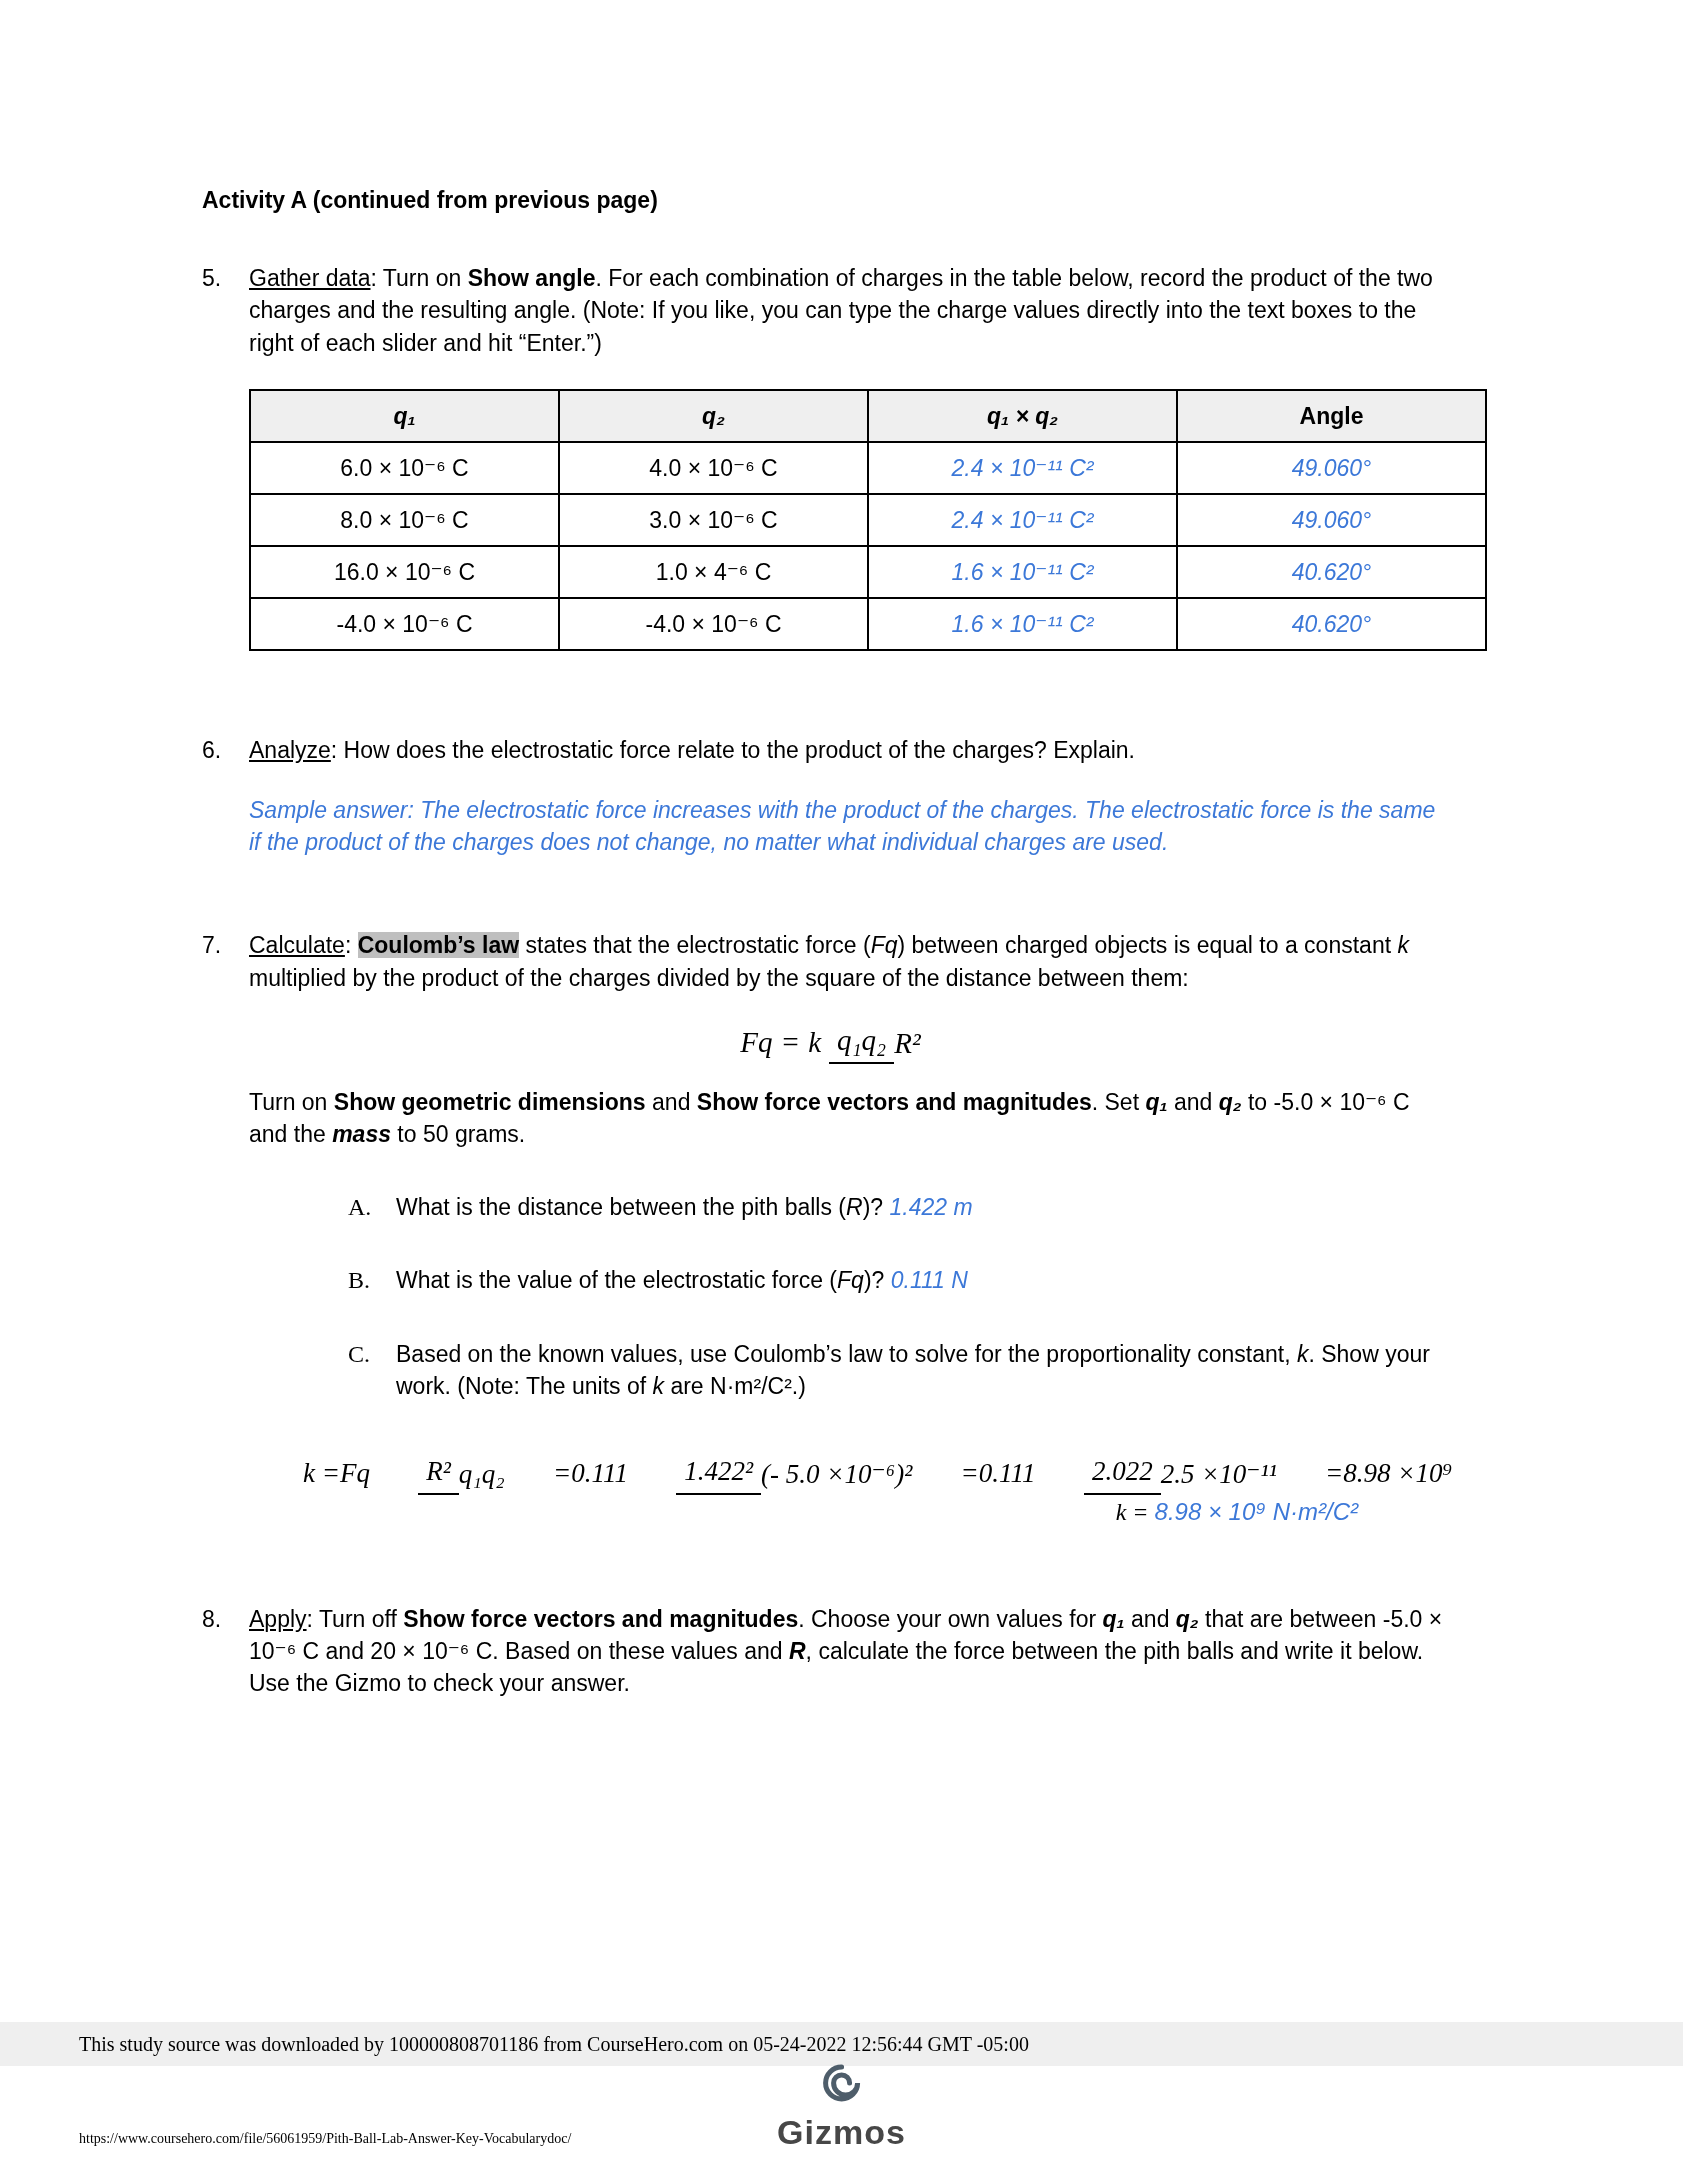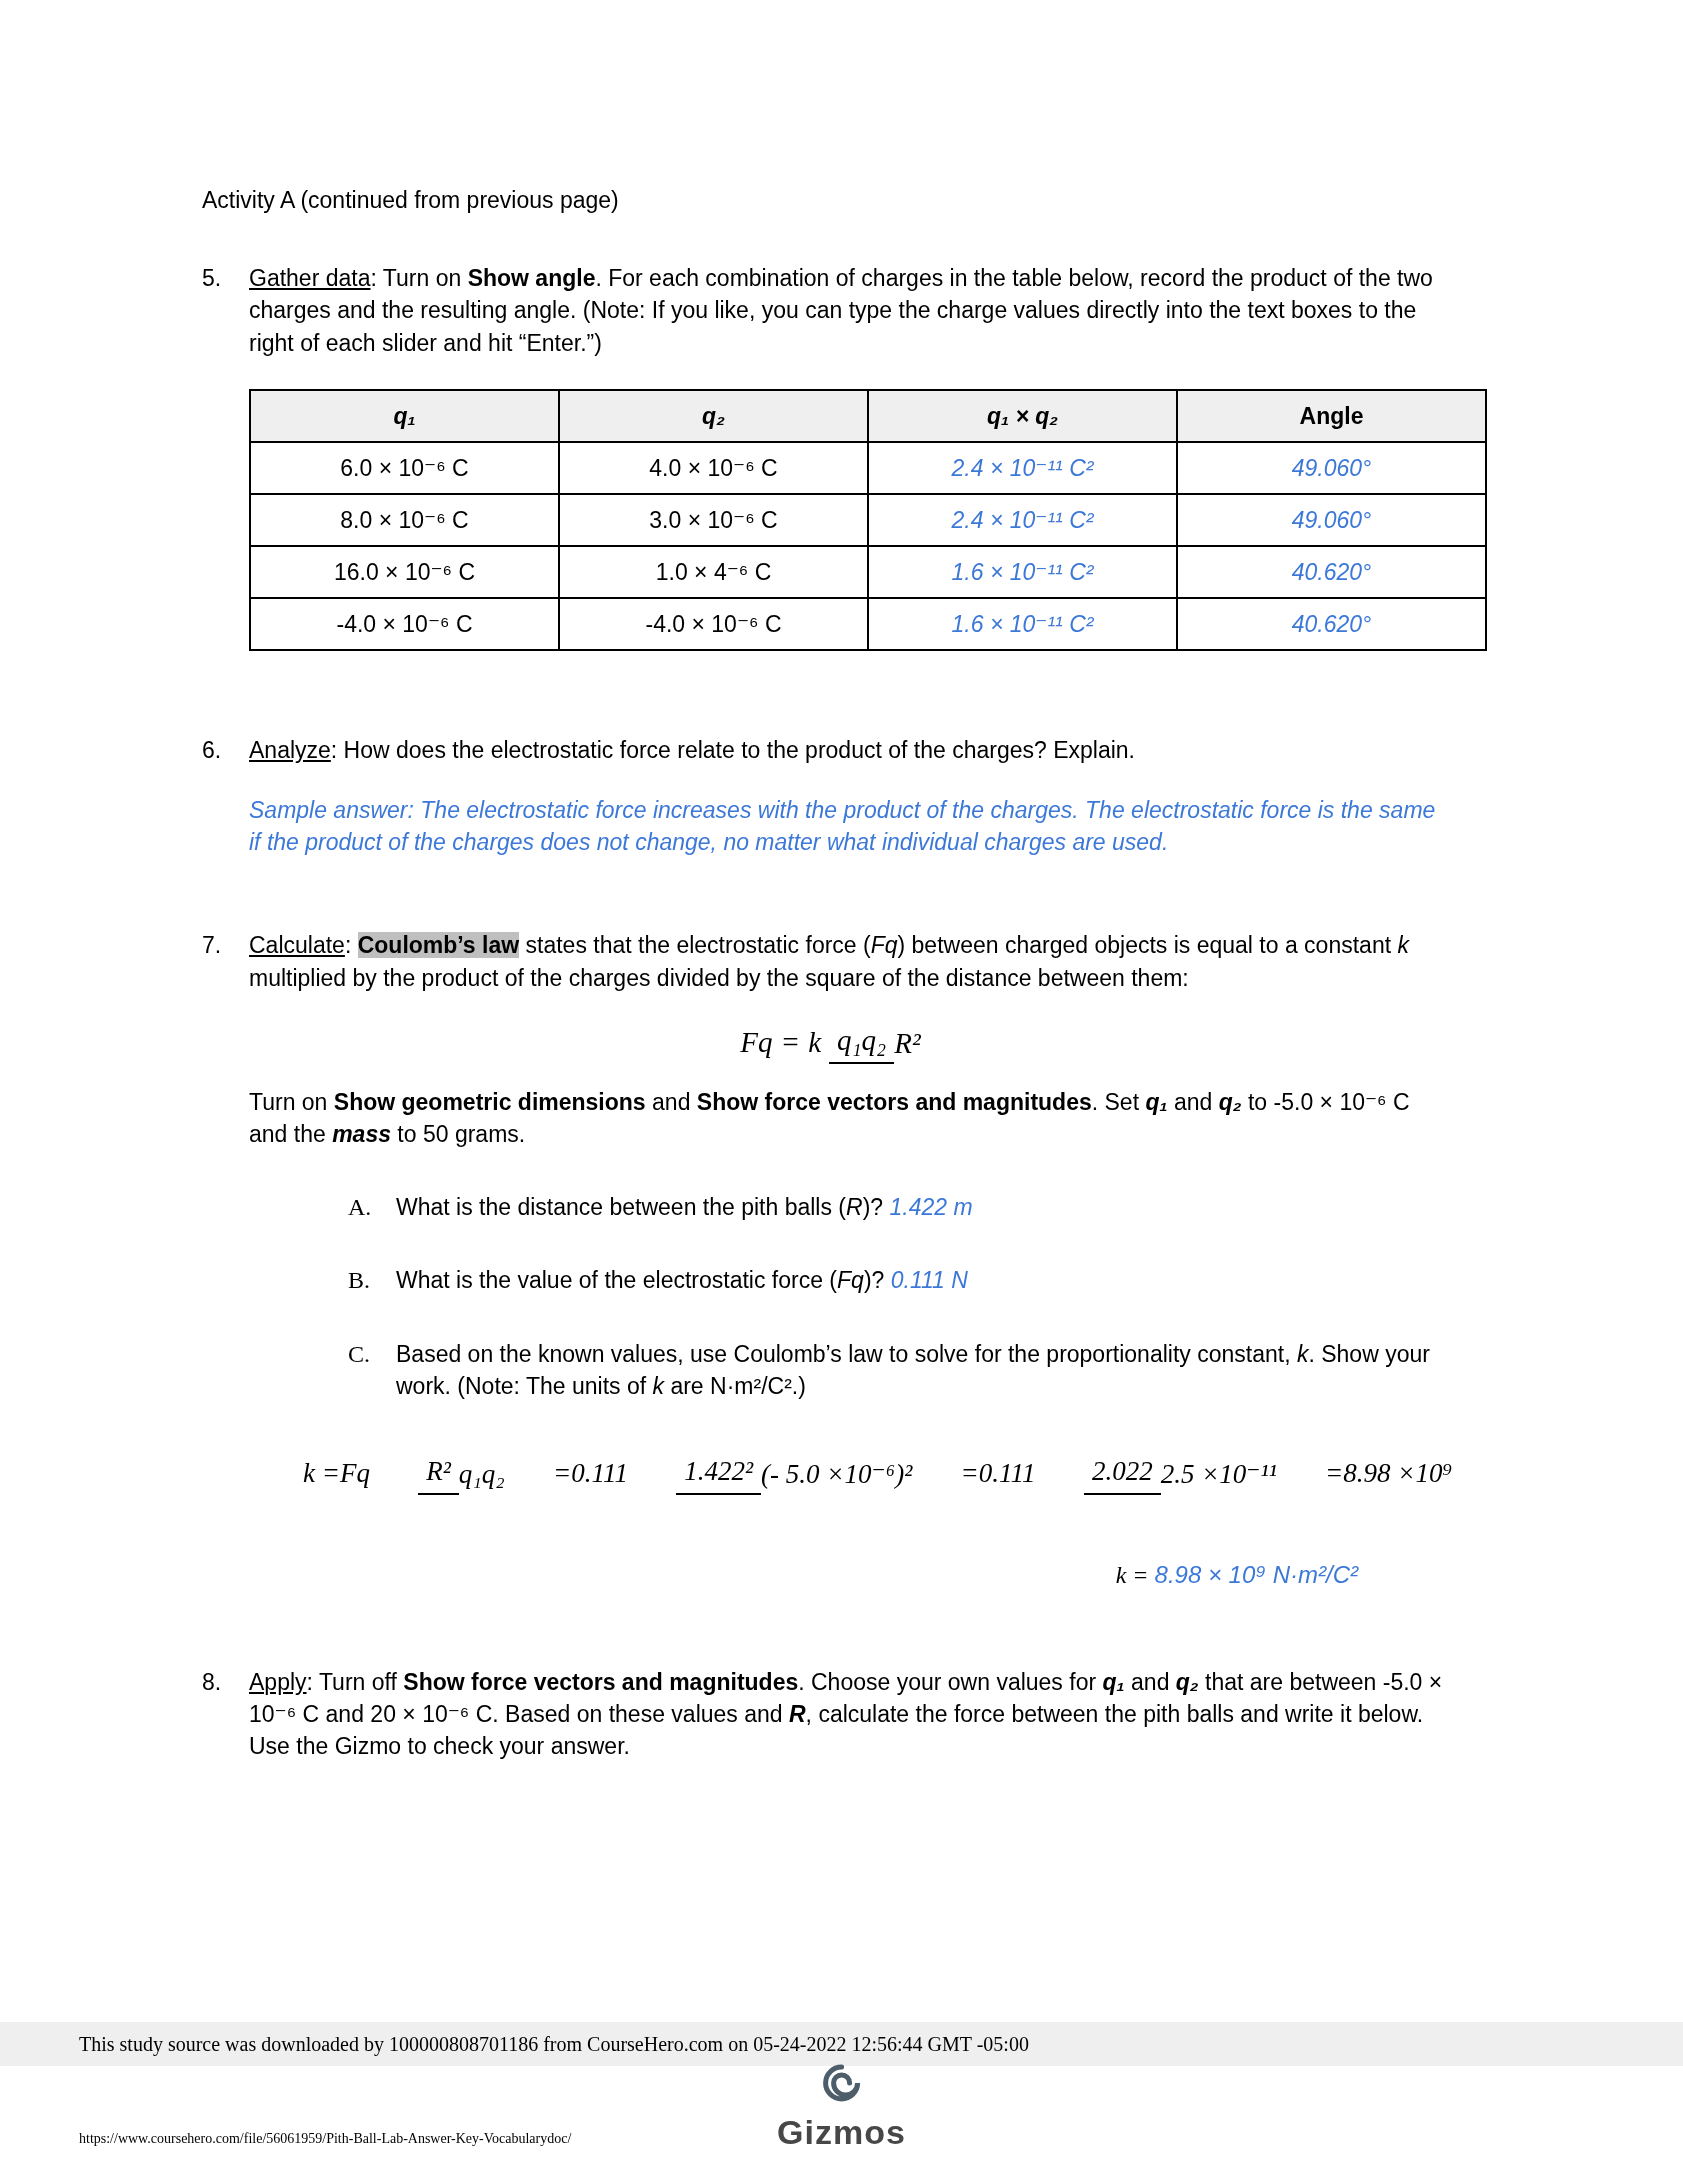--- a/index.html
+++ b/index.html
@@ -5,21 +5,21 @@
 <style>
   :root { --blue:#3c78d8; --highlight:#bfbfbf; }
   * { margin:0; padding:0; box-sizing:border-box; }
   html,body { background:#ffffff; }
   .page {
     position:relative; width:1683px; height:2178px; background:#ffffff;
     font-family:"Liberation Sans","DejaVu Sans",sans-serif;
     font-size:23px; line-height:1.4; color:#000; overflow:hidden;
   }
   .content { position:absolute; left:202px; top:184px; width:1289px; }
-  .title { font-weight:normal; margin-bottom:46px; }
+  .title { font-weight:bold; margin-bottom:46px; }
 
   .item { display:flex; }
   .item .inum { width:47px; flex:none; }
   .item .ibody { flex:1; max-width:1203px; }
   .ul { text-decoration:underline; }
   .b { font-weight:bold; }
   .i { font-style:italic; }
   .bi { font-weight:bold; font-style:italic; }
   .blue { color:var(--blue); font-style:italic; }
   .hl { background:var(--highlight); font-weight:bold; }
@@ -43,21 +43,21 @@
   .fr-n { display:block; border-bottom:2px solid #000; padding:0 8px 2px; }
   .fr-d { display:block; padding-top:2px; }
 
   .para2 { margin-top:22px; max-width:1203px; }
   .sub { display:flex; margin-top:40px; margin-left:99px; max-width:1104px; }
   .sub .letter { width:48px; flex:none; font-family:"Liberation Serif","DejaVu Serif",serif; font-size:24px; }
   .work {
     display:flex; align-items:center; gap:25px; margin:51px 0 0 54px;
     font-family:"Liberation Serif","DejaVu Serif",serif; font-style:italic; font-size:27px;justify-content:space-between;
   }
-  .k-line { margin-top:63px; padding-right:94px; text-align:right; font-size:24px; }
+  .k-line { padding-right:94px; text-align:right; font-size:24px; }
   .k-prefix { font-family:"Liberation Serif","DejaVu Serif",serif; font-style:italic; }
 
   .footer-bar {
     position:absolute; left:0; top:2022px; width:1683px; height:44px; background:#efefef;
     display:flex; align-items:center; padding-left:79px;
     font-family:"Liberation Serif","DejaVu Serif",serif; font-size:20px;
   }
   .logo { position:absolute; top:2061px; left:50%; transform:translateX(-50%); display:flex; align-items:center; gap:4px;flex-direction:column; }
   .logo-text { font-weight:bold; font-size:34px; color:#474747; letter-spacing:1px; font-family:"Liberation Sans","DejaVu Sans",sans-serif; }
   .url { position:absolute; left:79px; top:2129px; font-family:"Liberation Serif","DejaVu Serif",serif; font-size:14px; color:#000; }

